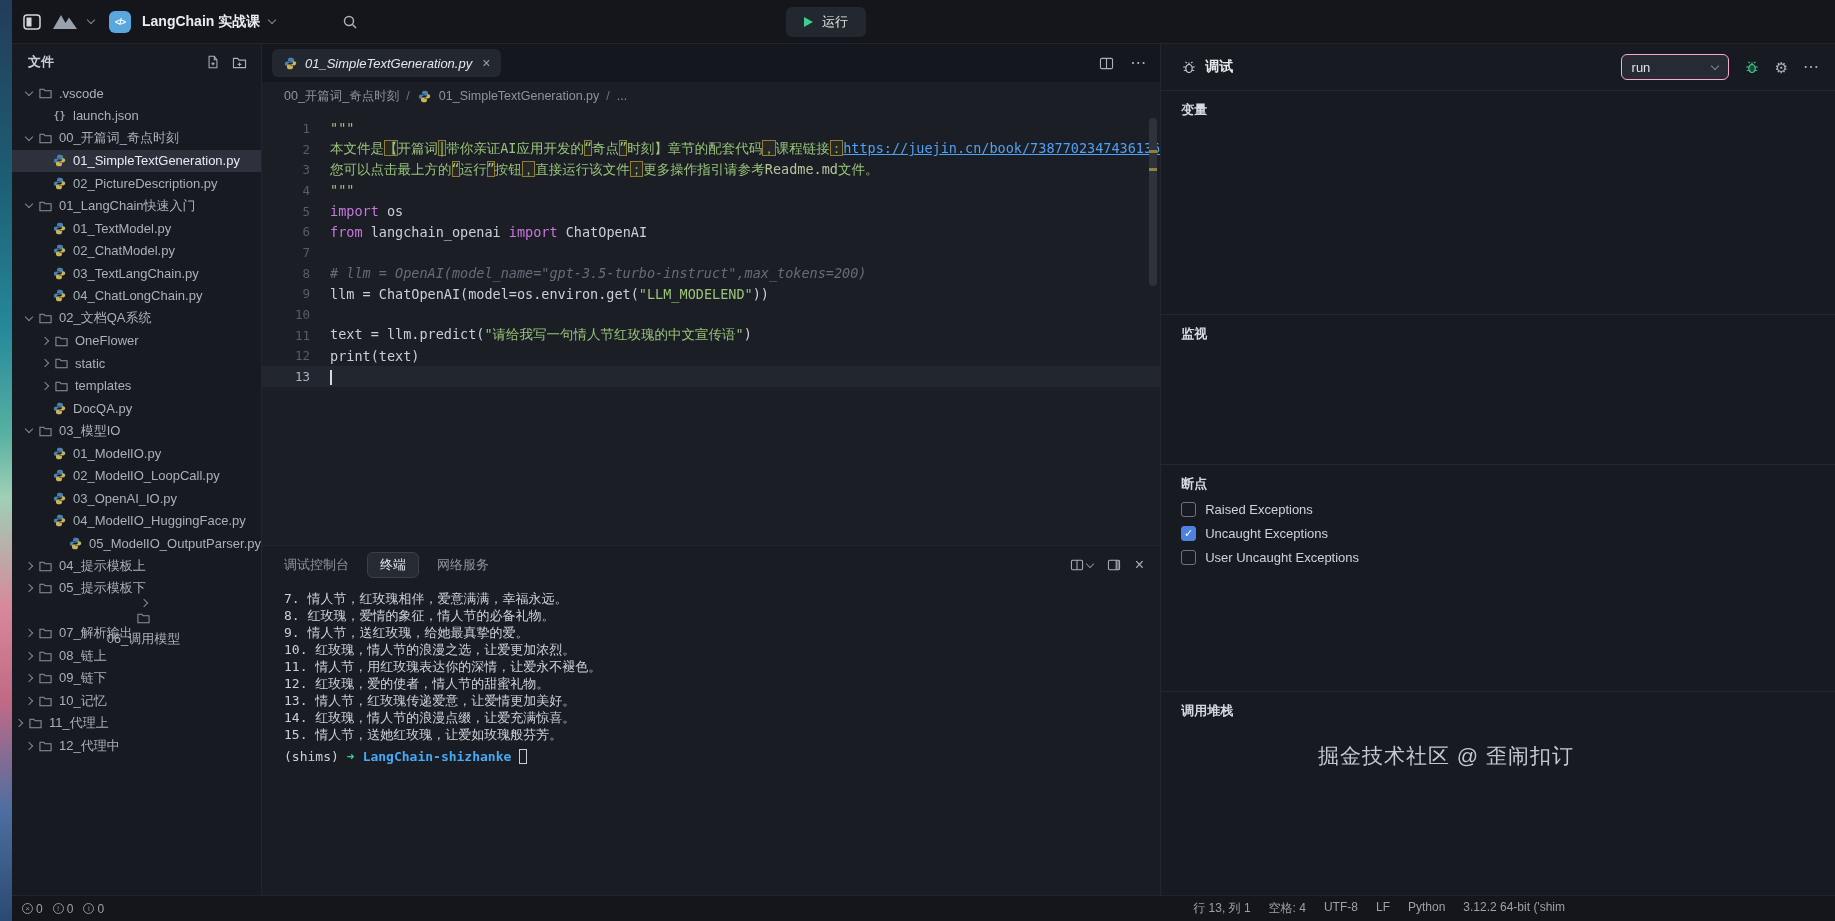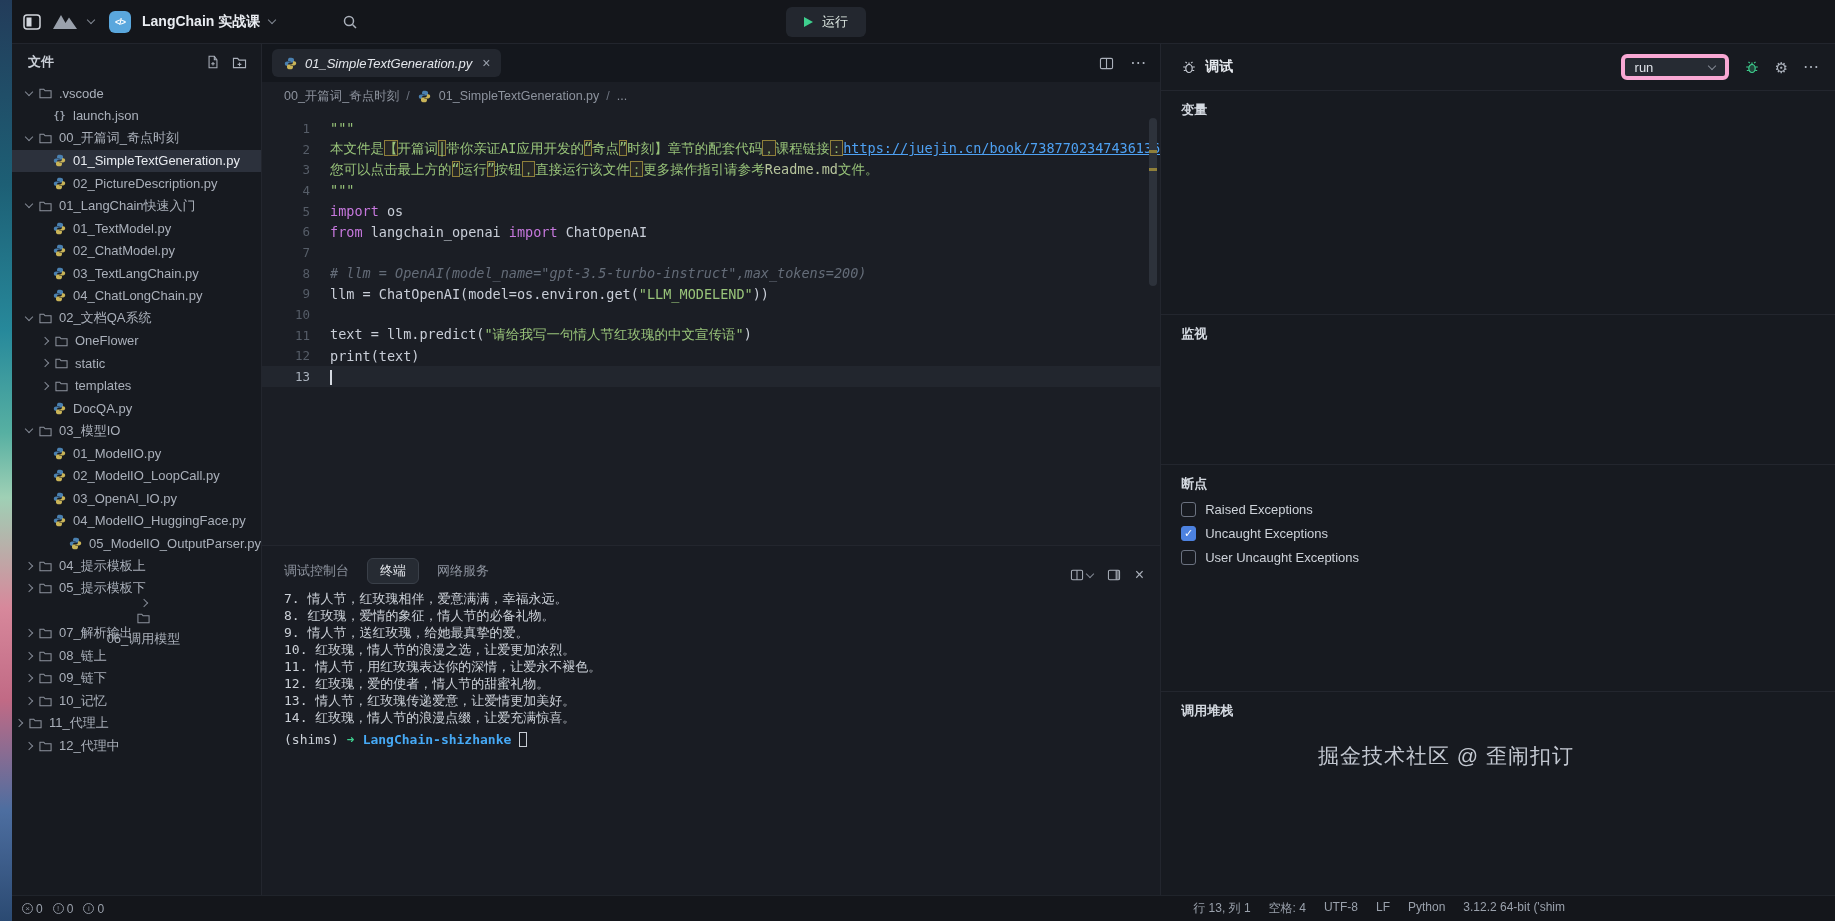--- a/index.html
+++ b/index.html
@@ -68,37 +68,37 @@
   .tk-strb { color:#b6c49c; }
   .tk-kw   { color:#c678dd; }
   .tk-cmt  { color:#646c78; font-style:italic; }
   .tk-pl   { color:#c9ced8; }
   .tk-lnk  { color:#4ea1f3; text-decoration:underline; }
   .tk-box  { box-shadow: inset 0 0 0 1px #8f7f3a; background:rgba(150,130,50,.10); }
   .scrollbar-thumb { position:absolute; right:3px; top:8px; width:8px; height:168px; background:#2d323b; border-radius:4px; cursor:pointer; }
   .ruler-tick { position:absolute; right:3px; width:8px; height:3px; background:#8f7f3a; }
 
   .bottom { flex:0 0 350px; border-top:1px solid #23262e; background:#191c23; display:flex; flex-direction:column; }
-  .bottom-hd { flex:0 0 38px; display:flex; align-items:flex-end; padding:0 16px 0 22px; }
+  .bottom-hd { flex:0 0 38px; display:flex; align-items:center; padding:0 16px 0 22px; }
   .bottom-tab { font-size:13px; color:#8d939e; cursor:pointer; }
   .bottom-tab.active { background:#262b33; border:1px solid #3a4049; border-radius:6px; padding:3px 12px; color:#e4e7ec; }
   .bottom-actions { margin-left:auto; display:flex; align-items:center; gap:14px; color:#aab0ba; }
   .term { flex:1; padding:6px 0 0 22px; font-family:"DejaVu Sans Mono", monospace; font-size:13px; line-height:17px; color:#ccd1d8; overflow:hidden; }
   .term-line { white-space:pre; }
   .prompt { margin-top:5px; display:flex; align-items:center; gap:8px; }
   .p-arrow { color:#3ecf8e; font-weight:bold; }
   .p-dir { color:#46a9f5; font-weight:bold; }
   .p-cursor { width:8px; height:15px; border:1px solid #c8cdd5; display:inline-block; }
 
   
   .debug { flex:1; background:#171a20; display:flex; flex-direction:column; position:relative; min-width:0; }
   .dbg-hd { flex:0 0 46px; display:flex; align-items:center; gap:8px; padding:0 16px 0 20px; }
   .dbg-title { font-size:14px; font-weight:700; color:#e7eaef; }
   .dbg-controls { margin-left:auto; display:flex; align-items:center; gap:15px; }
-  .run-select { width:108px; height:26px; background:#262b33; border:4px solid #f9a8d4; border-radius:6px;
+  .run-select { width:108px; height:26px; background:#262b33; border:1px solid #f9a8d4; border-radius:6px;
                 display:flex; align-items:center; padding:0 10px; font-size:13px; color:#dfe3e9; cursor:pointer; }
   .run-select .chev { margin-left:auto; }
   .gear-glyph { font-size:15px; line-height:1; }
   .sec { border-top:1px solid #23262e; padding:10px 20px; }
   .sec-label { font-size:13px; font-weight:600; color:#d4d9e0; cursor:pointer; }
   .sec.variables { height:224px; }
   .sec.watch { height:150px; }
   .sec.stack { height:204px; }
   .sec.bp { flex:1; }
   .bp-row { display:flex; align-items:center; gap:9px; margin-top:9px; }
@@ -574,20 +574,21 @@
         <div class="term">
           <div>
               <div class="term-line">7. 情人节，红玫瑰相伴，爱意满满，幸福永远。</div>
               <div class="term-line">8. 红玫瑰，爱情的象征，情人节的必备礼物。</div>
               <div class="term-line">9. 情人节，送红玫瑰，给她最真挚的爱。</div>
               <div class="term-line">10. 红玫瑰，情人节的浪漫之选，让爱更加浓烈。</div>
               <div class="term-line">11. 情人节，用红玫瑰表达你的深情，让爱永不褪色。</div>
               <div class="term-line">12. 红玫瑰，爱的使者，情人节的甜蜜礼物。</div>
               <div class="term-line">13. 情人节，红玫瑰传递爱意，让爱情更加美好。</div>
               <div class="term-line">14. 红玫瑰，情人节的浪漫点缀，让爱充满惊喜。</div>
+              <div class="term-line">15. 情人节，送她红玫瑰，让爱如玫瑰般芬芳。</div>
             </div>
           <div class="prompt">
             <span>(shims)</span>
             <span class="p-arrow">➜</span>
             <span class="p-dir">LangChain-shizhanke</span>
             <span class="p-cursor"></span>
           </div>
         </div>
       </div>
     </section>

